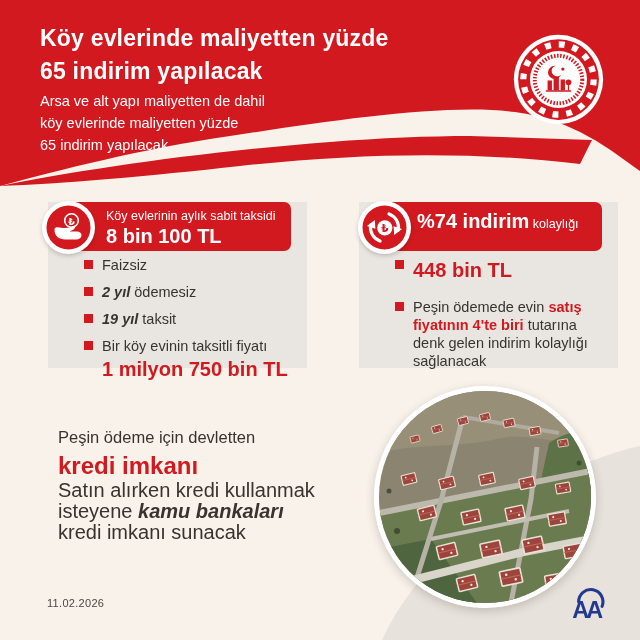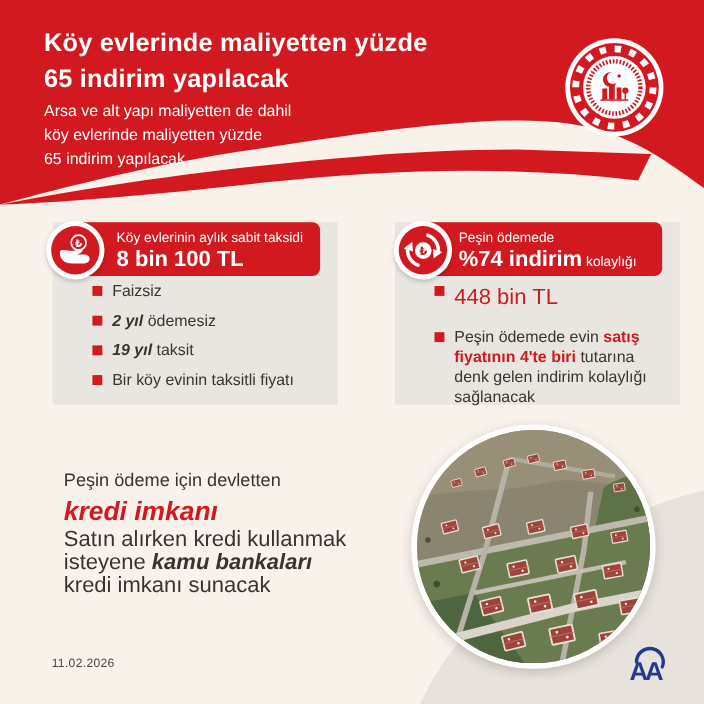--- a/index.html
+++ b/index.html
@@ -38,30 +38,30 @@
     border-radius:7px;color:#fff;padding:7px 4px 0 36px;box-sizing:border-box;
   }
   .band-label{font-size:12.5px;line-height:15px;}
   .band-value{font-size:20px;font-weight:700;line-height:24px;white-space:nowrap;}
   .band-value .small{font-size:12.5px;font-weight:400;}
   .badge{position:absolute;left:-7px;top:-2px;width:55px;height:55px;filter:drop-shadow(0 2px 2px rgba(0,0,0,.18));}
   .card-cash .badge{left:-2px;}
   .bullets{position:absolute;left:36px;top:54px;right:6px;margin:0;padding:0;list-style:none;}
   .bullets li{display:flex;gap:9px;margin:0 0 9px 0;font-size:14.5px;line-height:18px;color:var(--dark);}
   .sq{width:9px;height:9px;background:var(--red);flex:none;margin-top:4px;}
-  .price{font-size:20px;font-weight:400;color:var(--red);margin-top:3px;line-height:23px;white-space:nowrap;}
+  .price{font-size:20px;font-weight:700;color:var(--red);margin-top:3px;line-height:23px;white-space:nowrap;}
   .em-red{font-weight:700;color:var(--red);}
   .b{font-weight:700;font-style:italic;}
   .card-cash .bullets li.gap{margin-top:16px;}
   .card-cash .para{width:196px;}
 
   
   .credit{left:58px;top:428px;width:270px;z-index:2;}
   .credit-intro{font-size:16.5px;color:var(--dark);}
-  .credit-highlight{font-size:24px;font-weight:700;color:var(--red);margin-top:5px;font-style:italic;}
+  .credit-highlight{font-size:24px;font-weight:700;color:var(--red);margin-top:5px;}
   .credit-para{font-size:20px;line-height:21px;color:var(--dark);margin-top:16px;}
 
   
   .date{left:47px;top:597px;font-size:11px;color:#4b463f;letter-spacing:.3px;z-index:2;}
   .aa-logo{left:571px;top:584px;width:36px;height:41px;z-index:3;}
   .aa-logo text{font-family:"Liberation Sans",sans-serif;}
 </style>
 </head>
 <body>
 
@@ -130,28 +130,28 @@
       <span><span class="b">2 yıl</span><span> ödemesiz</span></span>
     </li>
     <li>
       <span class="sq"></span>
       <span><span class="b">19 yıl</span><span> taksit</span></span>
     </li>
     <li>
       <span class="sq"></span>
       <span>
         <span>Bir köy evinin taksitli fiyatı</span>
+        <div class="price">1 milyon 750 bin TL</div>
       </span>
     </li>
   </ul>
 </section>
 
 <section class="abs card card-cash">
   <div class="band">
-    <div class="band-label">Peşin ödemede</div>
     <div class="band-value"><span>%74 indirim</span><span class="small"> kolaylığı</span></div>
   </div>
   <svg class="badge" viewBox="-27.5 -27.5 55 55" aria-hidden="true">
     <circle r="26.5" fill="#fff"></circle>
     <circle r="22" fill="var(--red)"></circle>
     <path d="M4.5,-13.6 A14.5,14.5 0 0 1 13.8,2.5" stroke="#fff" stroke-width="3.2" fill="none" stroke-linecap="round"></path>
     <polygon points="17.5,1.5 9.7,7.4 9.1,-1.2" fill="#fff"></polygon>
     <path d="M-4.5,13.6 A14.5,14.5 0 0 1 -13.8,-2.5" stroke="#fff" stroke-width="3.2" fill="none" stroke-linecap="round"></path>
     <polygon points="-17.5,-1.5 -9.7,-7.4 -9.1,1.2" fill="#fff"></polygon>
     <circle cx="0.3" cy="0.3" r="7.6" fill="#fff"></circle>

